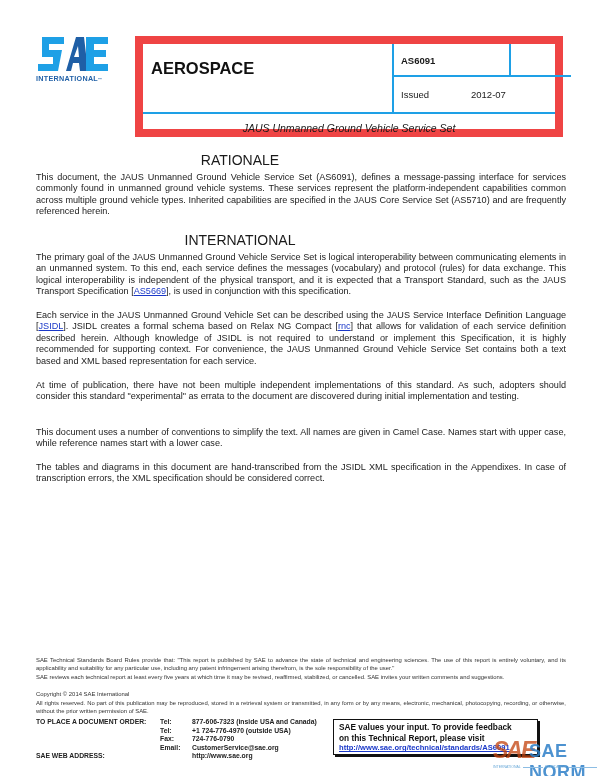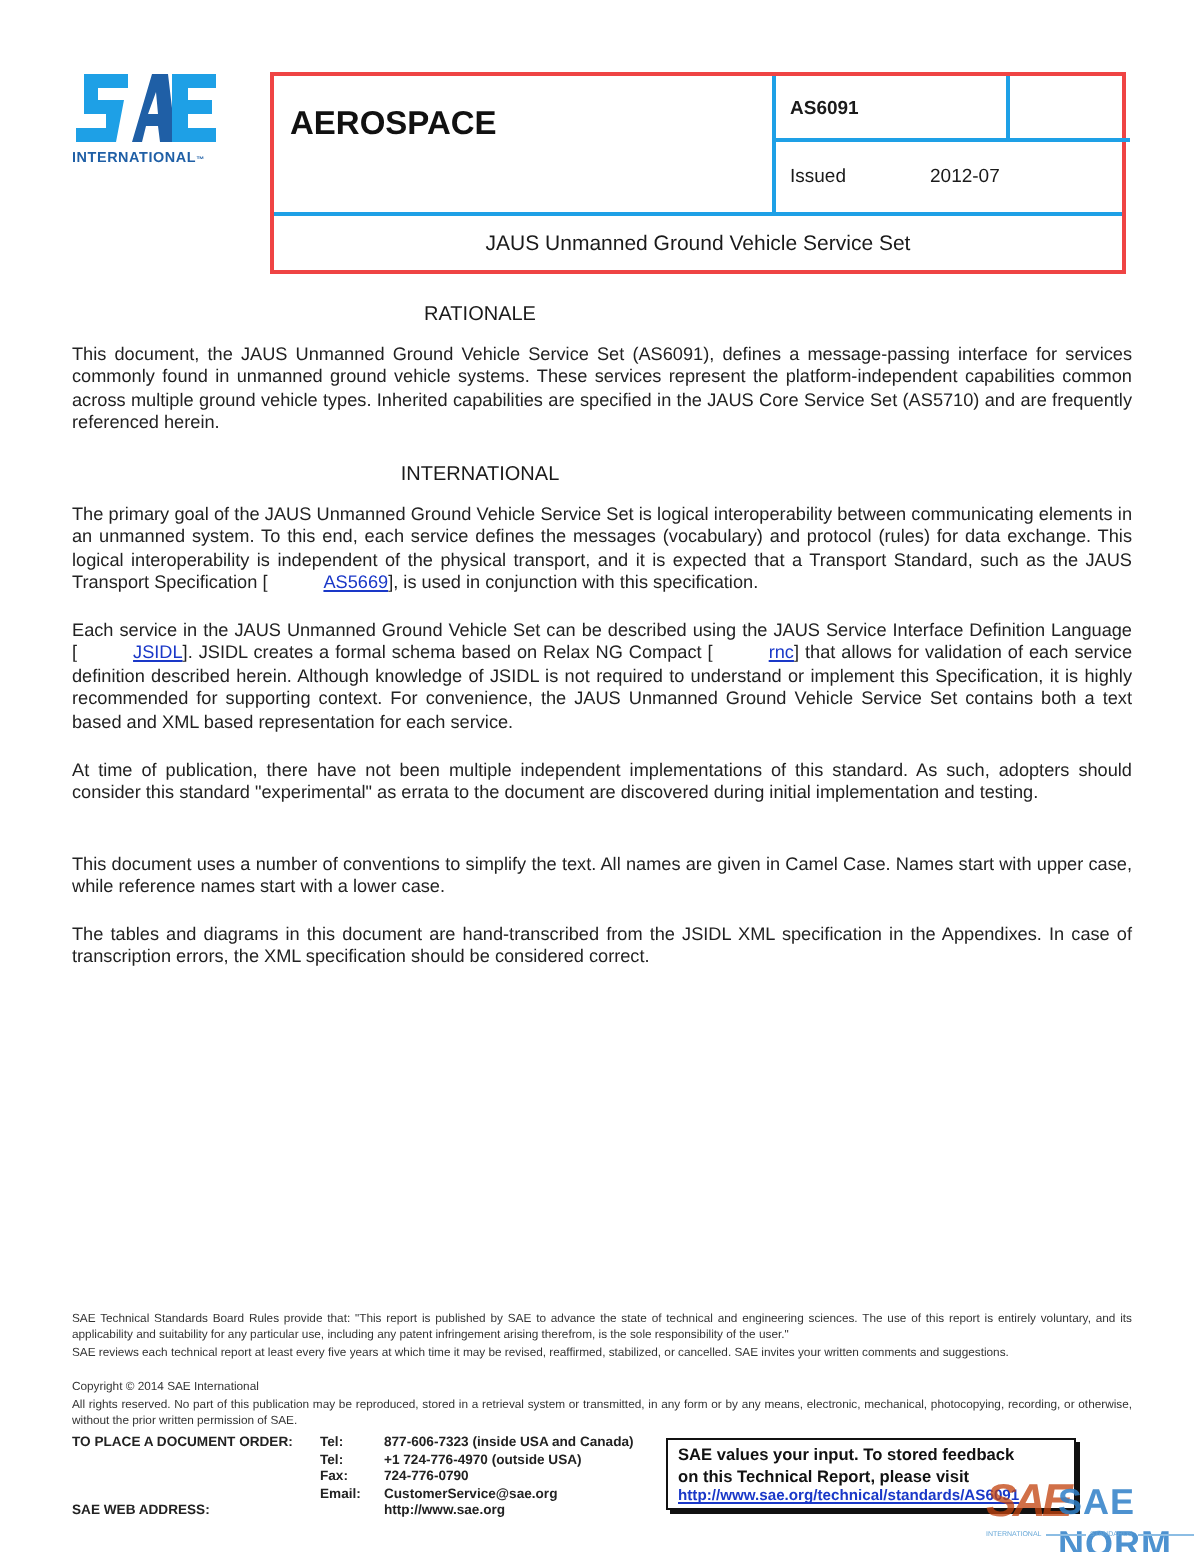--- a/index.html
+++ b/index.html
@@ -7,38 +7,38 @@
          font-family: "Liberation Sans", sans-serif; color: #1a1a1a; }
 
   
   .logo { position: absolute; left: 36px; top: 37px; width: 80px; height: 50px; }
   .logo-mark { position: absolute; left: 2px; top: 0; width: 70px; height: 34px; }
   .logo-text { position: absolute; left: 0; top: 37px; font-size: 7.2px; font-weight: bold;
                letter-spacing: 0.3px; color: #1f5fa6; white-space: nowrap; }
 
   
   .hdr { position: absolute; left: 135px; top: 36px; width: 428px; height: 101px;
-         border: 2px solid #ef4444; box-sizing: border-box; }
+         border: 8px solid #ef4444; box-sizing: border-box; }
   .hdr .left { position: absolute; left: 0; top: 0; width: 249px; height: 68px; }
   .hdr .std-title { position: absolute; left: 8px; top: 15px; font-size: 16.5px; font-weight: bold;
                     line-height: 19px; color: #111; }
   .hdr .vdiv { position: absolute; left: 249px; top: 0; width: 2px; height: 68px; background: #1ea0e6; }
   .hdr .hdiv-mid { position: absolute; left: 0; top: 68px; width: 100%; height: 2px; background: #1ea0e6; }
   .hdr .hdiv-r { position: absolute; left: 251px; top: 31px; width: 177px; height: 2px; background: #1ea0e6; }
   .hdr .vdiv-r { position: absolute; left: 366px; top: 0; width: 2px; height: 31px; background: #1ea0e6; }
   .hdr .docnum { position: absolute; left: 258px; top: 11px; font-size: 9.5px; font-weight: bold; }
   .hdr .issued-lbl { position: absolute; left: 258px; top: 45px; font-size: 9.5px; }
   .hdr .issued-val { position: absolute; left: 328px; top: 45px; font-size: 9.5px; }
-  .hdr .doc-title { position: absolute; left: 0; top: 78px; width: 100%; text-align: center; font-size: 10.5px; }
+  .hdr .doc-title { position: absolute; left: 0; top: 78px; width: 100%; text-align: center; font-size: 10.5px; font-style: italic; }
 
   
-  .sec-head { position: absolute; left: 0; width: 480px; text-align: center; font-size: 10px; }
+  .sec-head { position: absolute; left: 0; width: 480px; text-align: center; font-size: 14px; }
   .para { position: absolute; left: 36px; width: 530px; font-size: 9.1px; line-height: 11.4px;
           text-align: justify; color: #222; }
-  .para a, .para .lnk { color: #1a38c8; text-decoration: underline; margin-left: 28px; }
+  .para a, .para .lnk { color: #1a38c8; text-decoration: underline; }
 
   
   .fine { position: absolute; left: 36px; width: 530px; font-size: 5.9px; line-height: 7.6px;
           text-align: justify; color: #333; }
   .order { position: absolute; left: 36px; font-size: 6.8px; line-height: 8.4px; color: #222; }
   .order .k { position: absolute; left: 0; font-weight: bold; white-space: nowrap; }
   .order .l { position: absolute; left: 124px; font-weight: bold; white-space: nowrap; }
   .order .v { position: absolute; left: 156px; font-weight: bold; white-space: nowrap; }
 
   .feedback { position: absolute; left: 333px; top: 719px; width: 205px; height: 36px;
@@ -113,21 +113,21 @@
   <div class="v" style="top:8.5px">+1 724-776-4970 (outside USA)</div>
   <div class="l" style="top:17px">Fax:</div>
   <div class="v" style="top:17px">724-776-0790</div>
   <div class="l" style="top:25.5px">Email:</div>
   <div class="v" style="top:25.5px">CustomerService@sae.org</div>
   <div class="k" style="top:34px">SAE WEB ADDRESS:</div>
   <div class="v" style="top:34px">http://www.sae.org</div>
 </div>
 
 <div class="feedback">
-  <div>SAE values your input. To stored feedback</div>
+  <div>SAE values your input. To provide feedback</div>
   <div>on this Technical Report, please visit</div>
   <div class="fb-link">http://www.sae.org/technical/standards/AS6091</div>
 </div>
 
 <div class="norm">
   <div class="mark">SAE</div>
   <div class="word">SAE NORM</div>
   <div class="sub" style="left:0">INTERNATIONAL</div>
   <div class="line" style="left:30px; width:20px"></div>
   <div class="sub" style="left:52px">STANDARDS</div>

